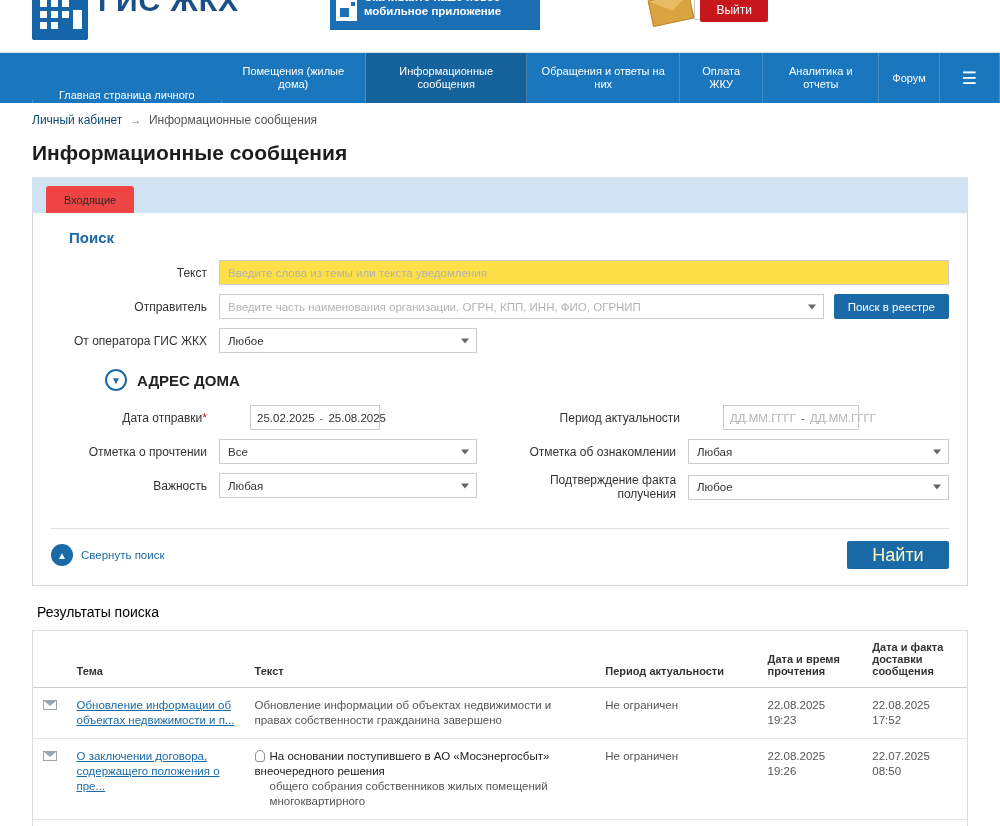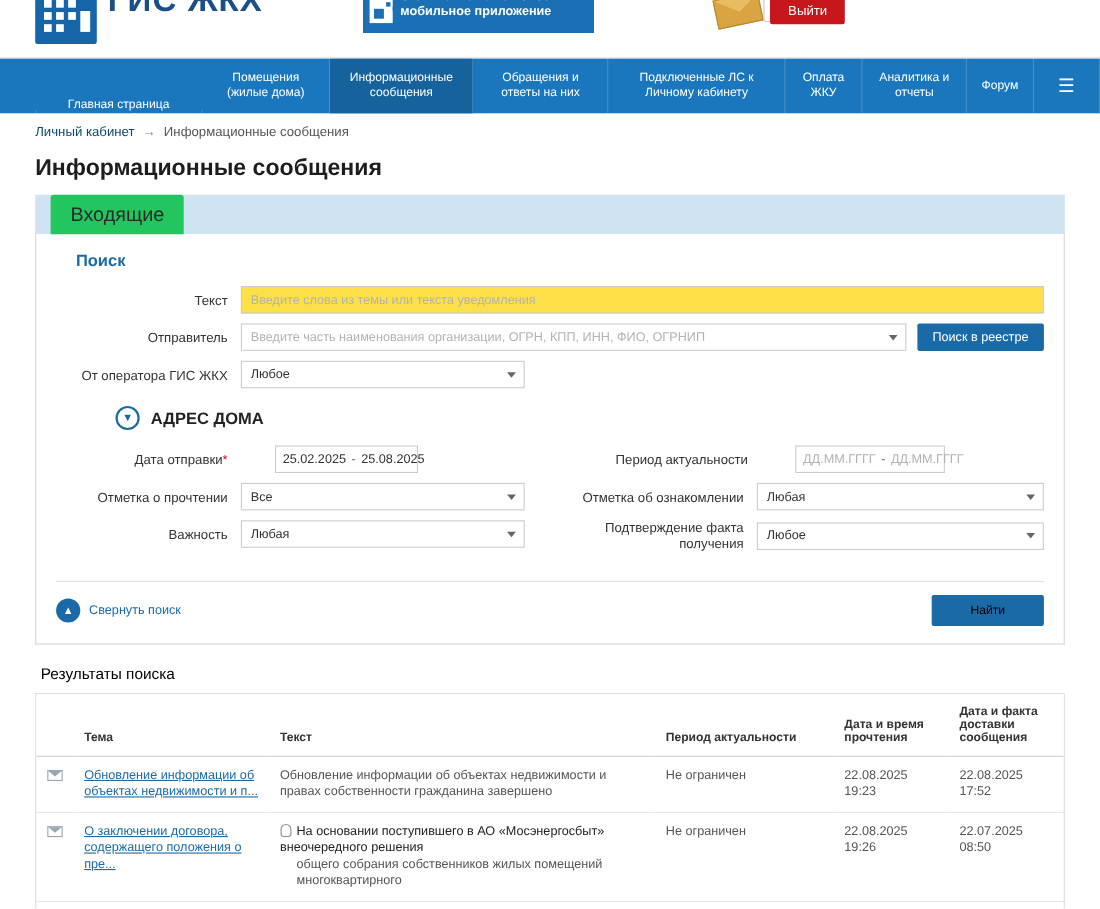--- a/index.html
+++ b/index.html
@@ -125,23 +125,23 @@
 
   
   .tabs-bar {
     margin: 0 32px;
     background: #cfe3f2;
     height: 36px;
     display: flex; align-items: flex-end;
     padding-left: 14px;
   }
   .tab {
-    background: #22c55e; color: #2a2a2a;
+    background: #ef4444; color: #2a2a2a;
     padding: 8px 18px 7px 18px;
-    font-size: 18px;
+    font-size: 11px;
     border-radius: 3px 3px 0 0;
     cursor: pointer;
   }
 
   .panel {
     margin: 0 32px;
     background: #ffffff;
     border: 1px solid #d6d6d6;
     border-top: none;
     padding: 14px 18px 10px 18px;
@@ -192,23 +192,23 @@
   }
   .select.ph { color: #b3b3b3; }
 
   .btn-blue {
     background: #1a6aa8; color: #ffffff;
     border: none; height: 25px; padding: 0 14px;
     font-size: 11.5px; cursor: pointer; border-radius: 2px;
     font-family: "Liberation Sans", sans-serif;
   }
   .btn-primary {
-    background: #1a6aa8; color: #000000;
+    background: #1a6aa8; color: #fef9c3;
     border: none; height: 28px; width: 102px;
-    font-size: 11px; cursor: pointer; border-radius: 2px;
+    font-size: 18px; cursor: pointer; border-radius: 2px;
     font-family: "Liberation Sans", sans-serif;
   }
 
   .section-head {
     display: flex; align-items: center;
     margin: 16px 0 14px 54px;
   }
   .circ-icon {
     width: 22px; height: 22px; border-radius: 50%;
     border: 2px solid #1a6aa8; color: #1a6aa8;
@@ -340,21 +340,20 @@
   </div>
 
   <button class="logout-btn">Выйти</button>
 </div>
 
 <div class="mainnav">
   <div class="navitem">Главная страница личного кабинета</div>
   <div class="navitem">Помещения (жилые дома)</div>
   <div class="navitem active">Информационные сообщения</div>
   <div class="navitem">Обращения и ответы на них</div>
-  <div class="navitem">Подключенные ЛС к Личному кабинету</div>
   <div class="navitem">Оплата ЖКУ</div>
   <div class="navitem">Аналитика и отчеты</div>
   <div class="navitem">Форум</div>
   <div class="navitem burger">☰</div>
 </div>
 
 <div class="breadcrumb">
   <a href="#">Личный кабинет</a>
   <span class="arr">→</span>
   <span>Информационные сообщения</span>

